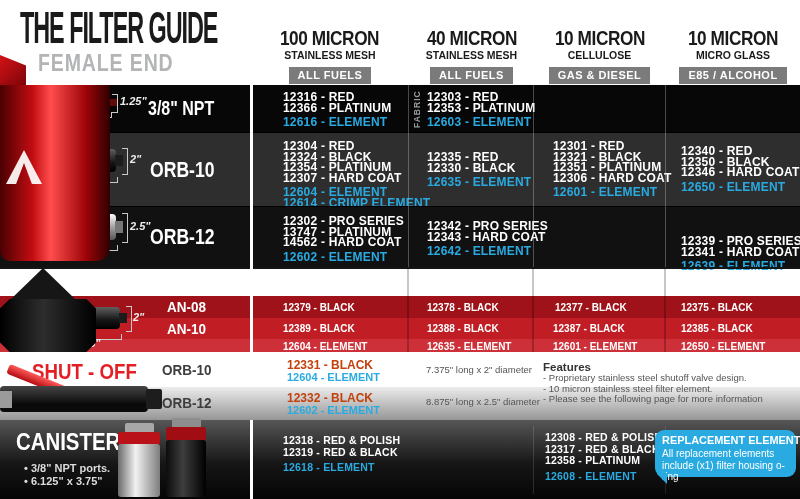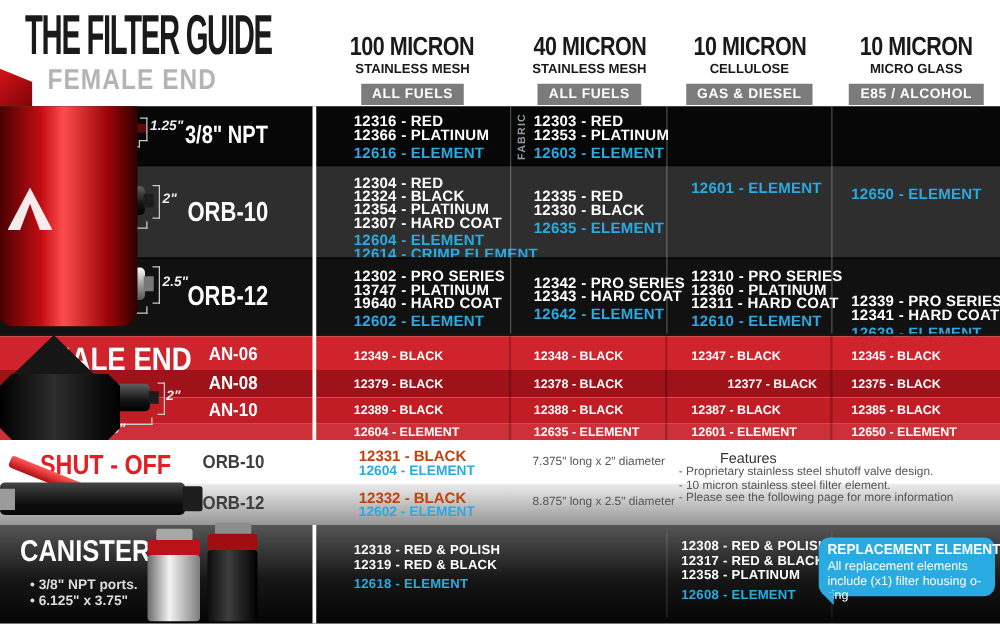--- a/index.html
+++ b/index.html
@@ -50,21 +50,21 @@
   .an-label{font-size:15px;font-weight:bold;color:#fff;transform:scaleX(.9);transform-origin:left center;}
 
   
   .shutoff-r1{top:352px;height:35px;background:#fff;}
   .shutoff-r2{top:387px;height:33px;background:linear-gradient(180deg,#ececec,#969696);}
   .so-title{font-size:22px;font-weight:bold;color:#e31e25;transform:scaleX(.85);}
   .so-label{font-size:15px;font-weight:bold;color:#3d3d3d;transform:scaleX(.9);transform-origin:left center;}
   .so-part{font-size:12px;font-weight:bold;color:#c2410c;white-space:nowrap;}
   .so-el{font-size:11px;font-weight:bold;color:#29abe2;white-space:nowrap;}
   .so-size{font-size:9.5px;color:#555;white-space:nowrap;}
-  .feat-title{font-size:11.5px;font-weight:normal;color:#333;margin-left:33px;}
+  .feat-title{font-size:11.5px;font-weight:bold;color:#333;}
   .feat-item{font-size:9.5px;color:#555;line-height:10.5px;}
 
   
   .canister{top:420px;height:79px;background:linear-gradient(180deg,#565656,#161616 55%,#050505);}
   .can-title{font-size:24px;font-weight:bold;color:#fff;transform:scaleX(.85);}
   .can-bullet{font-size:11px;font-weight:bold;color:#dcdcdc;line-height:13px;white-space:nowrap;}
   .cpn{font-size:10.5px;line-height:11.5px;}
   .callout{left:655px;top:430px;width:141px;height:47px;background:#29abe2;border-radius:9px;box-sizing:border-box;padding:4px 7px;z-index:7;}
   .callout-title{font-size:11.5px;font-weight:bold;color:#fff;white-space:nowrap;transform:scaleX(.95);transform-origin:left center;}
   .callout-body{font-size:10px;color:#fff;line-height:11.5px;margin-top:2px;}
@@ -184,94 +184,89 @@
     <div class="cell" style="left:427px;top:19px">
       <div>
           <div class="pn">12335 - RED</div>
           <div class="pn">12330 - BLACK</div>
         </div>
       <div class="els">
           <div class="pn el">12635 - ELEMENT</div>
         </div>
     </div>
     <div class="cell" style="left:553px;top:8px">
+      <div>
+          <div class="pn">12301 - RED</div>
+          <div class="pn">12321 - BLACK</div>
+          <div class="pn">12351 - PLATINUM</div>
+          <div class="pn">12306 - HARD COAT</div>
+        </div>
       <div class="els">
           <div class="pn el">12601 - ELEMENT</div>
         </div>
     </div>
     <div class="cell" style="left:681px;top:13px">
+      <div>
+          <div class="pn">12340 - RED</div>
+          <div class="pn">12350 - BLACK</div>
+          <div class="pn">12346 - HARD COAT</div>
+        </div>
       <div class="els">
           <div class="pn el">12650 - ELEMENT</div>
         </div>
     </div>
   </div>
 
   <div class="frow row-orb12">
     <div class="abs mini mini-silver" style="left:58px;top:7px;width:58px;height:26px"></div>
     <div class="abs v-measure" style="left:122px;top:6px;height:28px"></div>
     <div class="abs dim" style="left:130px;top:13px">2.5"</div>
     <div class="abs h-measure" style="left:58px;top:38px;width:58px"></div>
     <div class="abs dim" style="left:82px;top:42px">7"</div>
     <div class="abs cond rowlabel" style="left:150px;top:17px;font-size:22px">ORB-12</div>
 
     <div class="cell" style="left:283px;top:9px">
       <div>
           <div class="pn">12302 - PRO SERIES</div>
           <div class="pn">13747 - PLATINUM</div>
-          <div class="pn">19640 - HARD COAT</div>
+          <div class="pn">14562 - HARD COAT</div>
         </div>
       <div class="els">
           <div class="pn el">12602 - ELEMENT</div>
         </div>
     </div>
     <div class="cell" style="left:427px;top:14px">
       <div>
           <div class="pn">12342 - PRO SERIES</div>
           <div class="pn">12343 - HARD COAT</div>
         </div>
       <div class="els">
           <div class="pn el">12642 - ELEMENT</div>
-        </div>
-    </div>
-    <div class="cell" style="left:553px;top:9px">
-      <div>
-          <div class="pn">12310 - PRO SERIES</div>
-          <div class="pn">12360 - PLATINUM</div>
-          <div class="pn">12311 - HARD COAT</div>
-        </div>
-      <div class="els">
-          <div class="pn el">12610 - ELEMENT</div>
         </div>
     </div>
     <div class="cell" style="left:681px;top:29px">
       <div>
           <div class="pn">12339 - PRO SERIES</div>
           <div class="pn">12341 - HARD COAT</div>
         </div>
       <div class="els">
           <div class="pn el">12639 - ELEMENT</div>
         </div>
     </div>
   </div>
 
   <div class="abs vsep" style="left:408px;top:85px;height:182px"></div>
   <div class="abs vsep" style="left:533px;top:85px;height:182px"></div>
   <div class="abs vsep" style="left:665px;top:85px;height:182px"></div>
 
   <div class="frow male">
-    <div class="stripe s1">
-      <div class="mpn" style="left:283px;top:11px">12349 - BLACK</div>
-      <div class="mpn" style="left:427px;top:11px">12348 - BLACK</div>
-      <div class="mpn" style="left:553px;top:11px">12347 - BLACK</div>
-      <div class="mpn" style="left:681px;top:11px">12345 - BLACK</div>
-    </div>
     <div class="stripe s2">
       <div class="mpn" style="left:283px;top:6px">12379 - BLACK</div>
       <div class="mpn" style="left:427px;top:6px">12378 - BLACK</div>
-      <div class="mpn" style="left:582px;top:6px">12377 - BLACK</div>
+      <div class="mpn" style="left:555px;top:6px">12377 - BLACK</div>
       <div class="mpn" style="left:681px;top:6px">12375 - BLACK</div>
     </div>
     <div class="stripe s3">
       <div class="mpn" style="left:283px;top:5px">12389 - BLACK</div>
       <div class="mpn" style="left:427px;top:5px">12388 - BLACK</div>
       <div class="mpn" style="left:553px;top:5px">12387 - BLACK</div>
       <div class="mpn" style="left:681px;top:5px">12385 - BLACK</div>
     </div>
     <div class="stripe s4">
       <div class="mpn el" style="left:283px;top:2px">12604 - ELEMENT</div>

